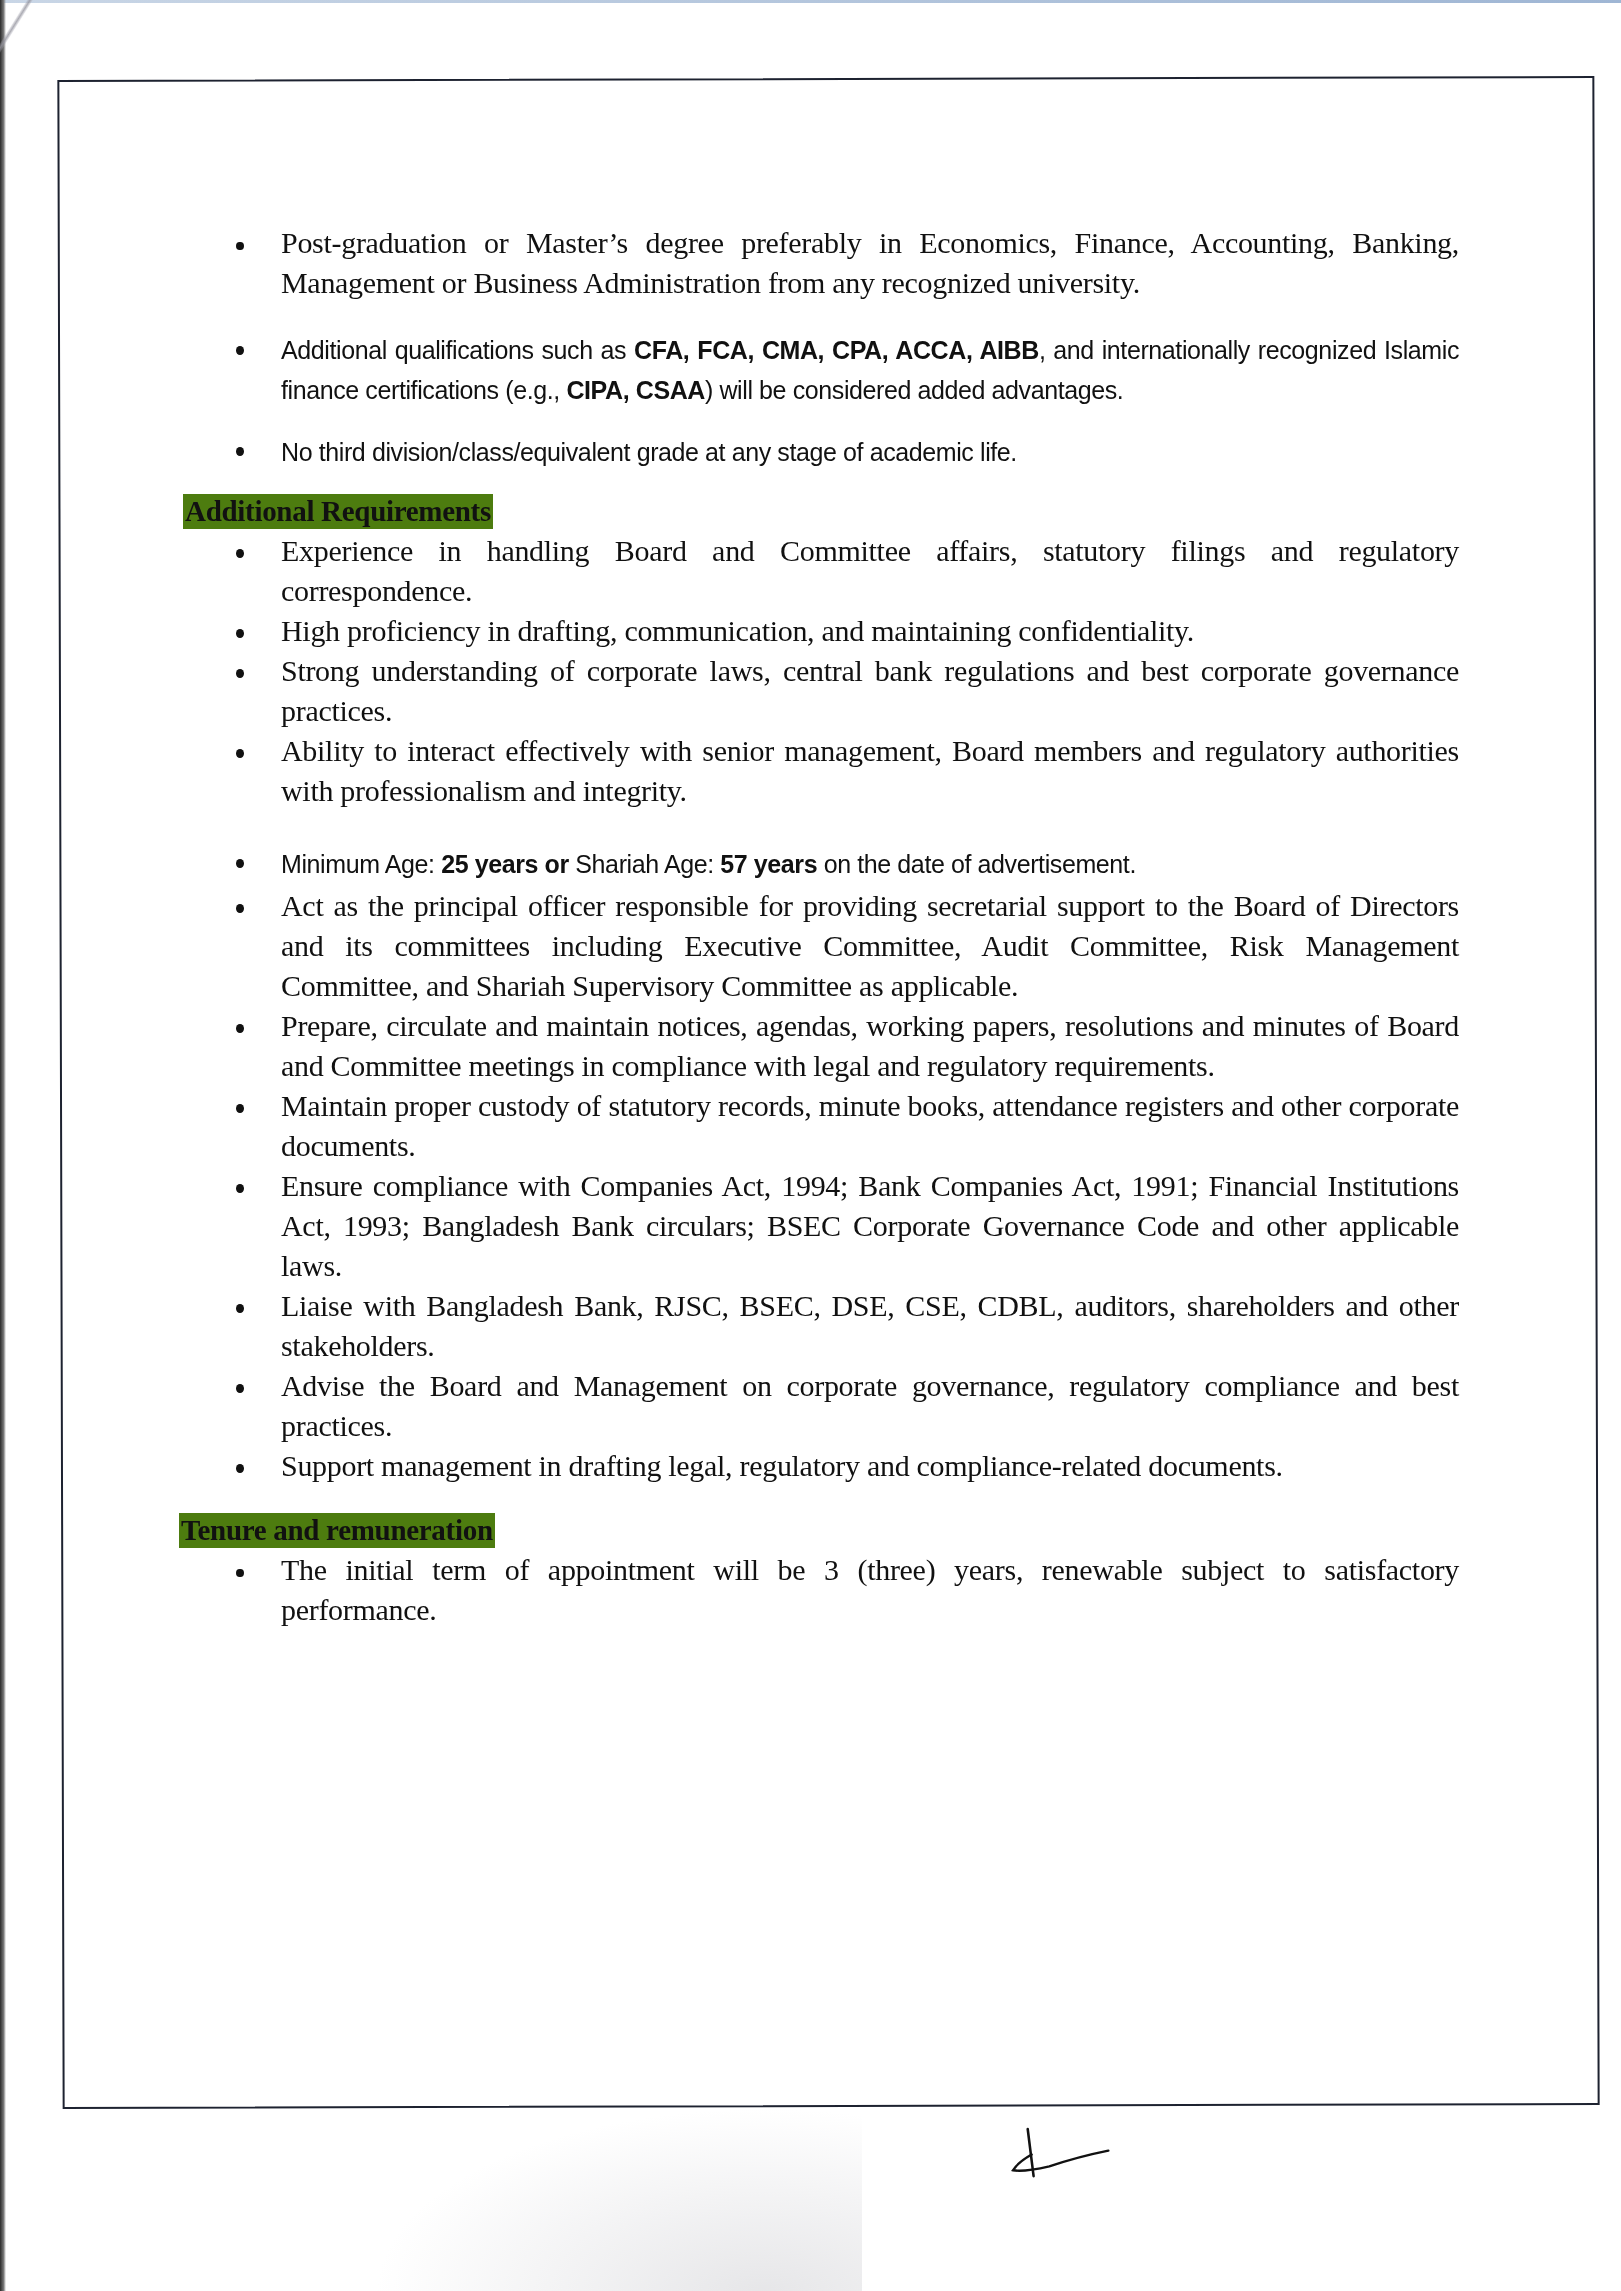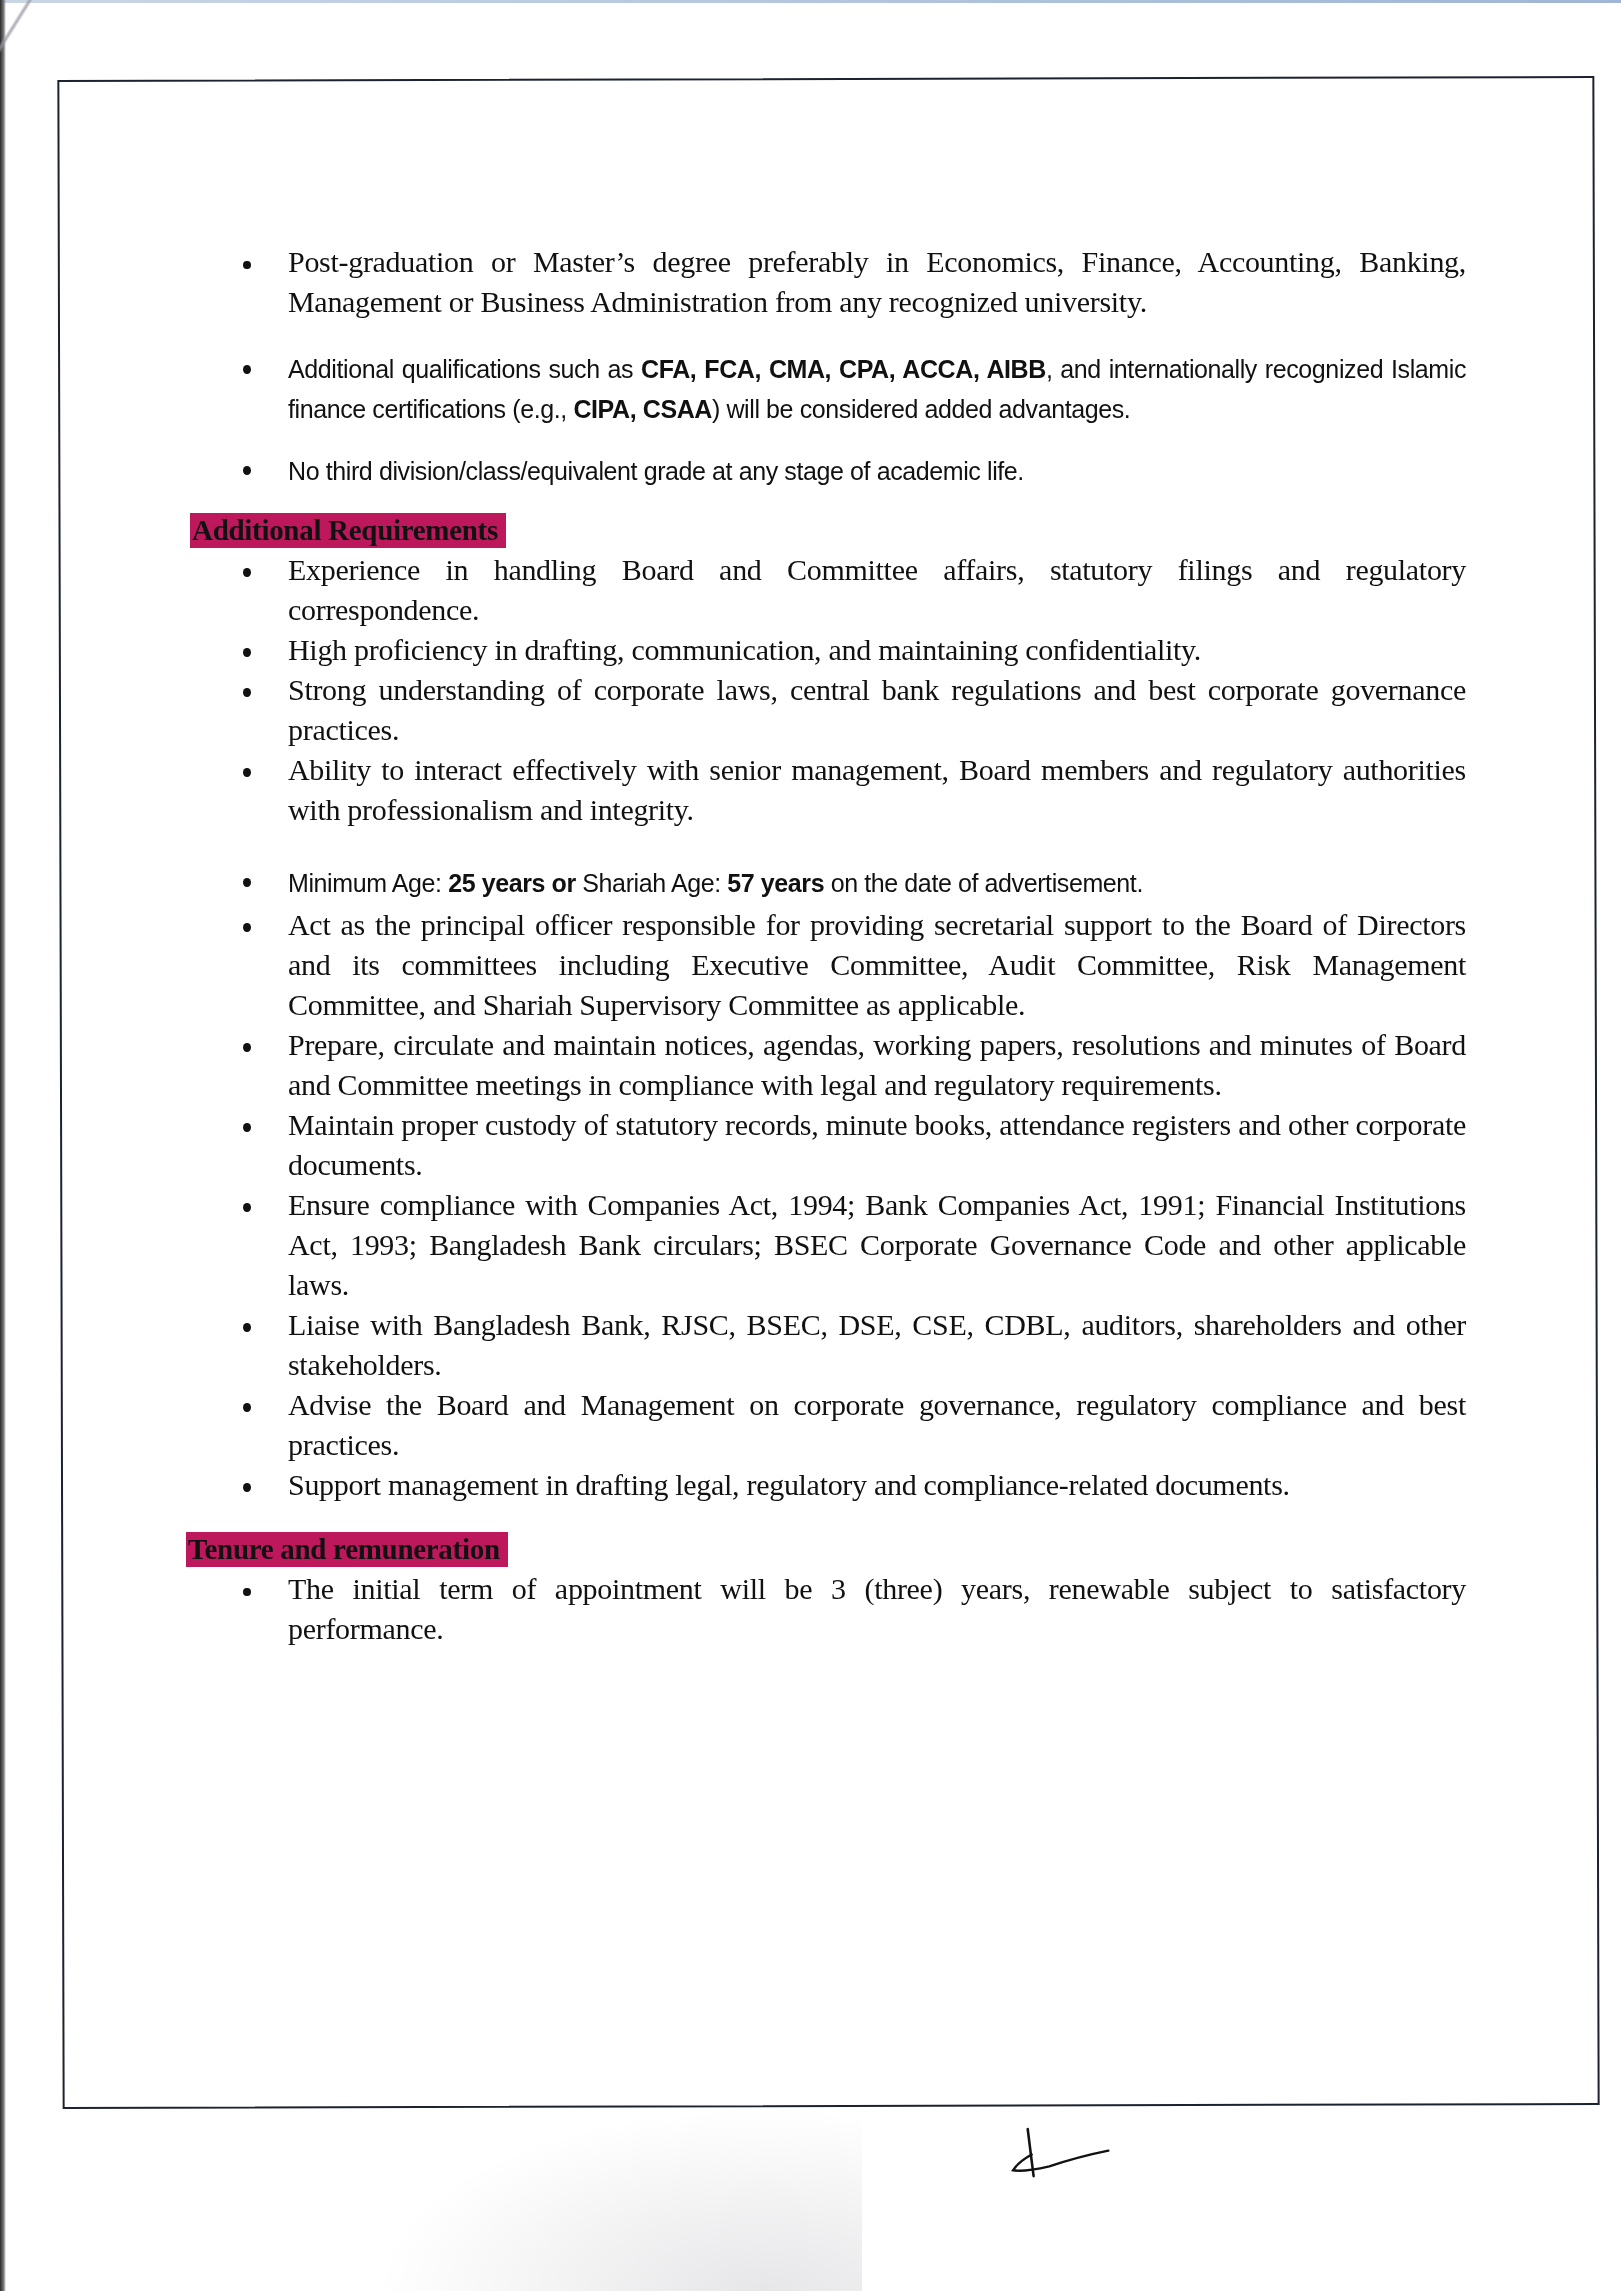--- a/index.html
+++ b/index.html
@@ -36,23 +36,22 @@
       left: 60px; top: 78px;
       width: 1533px; height: 2025px;
       border-top: 2px solid #1d2230;
       border-right: 2px solid #1d2230;
       border-bottom: 2px solid #1d2230;
       border-left: 2px solid #1d2230;
       transform: rotate(-0.15deg);
     }
     .content {
       position: absolute;
-      left: 192px; top: 223px;
+      left: 185px; top: 223px;
       width: 1274px;
-      margin-top: 19px;
     }
     ul { list-style: none; margin: 0; padding: 0; }
     li.item {
       position: relative;
       padding-left: 96px;
       text-align: justify;
     }
     li.item::before {
       content: "";
       position: absolute;
@@ -73,22 +72,22 @@
       font-size: 25px;
       line-height: 40px;
       letter-spacing: -0.4px;
     }
     .heading {
       display: inline-block;
       font-family: "Liberation Serif", serif;
       font-weight: bold;
       font-size: 29px;
       line-height: 35px;
-      background: #be185d;
-      padding: 0 8px 0 2px;
+      background: #4d7c0f;
+      padding: 0 2px 0 2px;
       letter-spacing: -0.3px;
     }
     b { font-weight: bold; }
     .signature {
       position: absolute; left: 1010px; top: 2127px; width: 118px; height: 59px;
     }
   </style>
 </head>
 <body>
 

